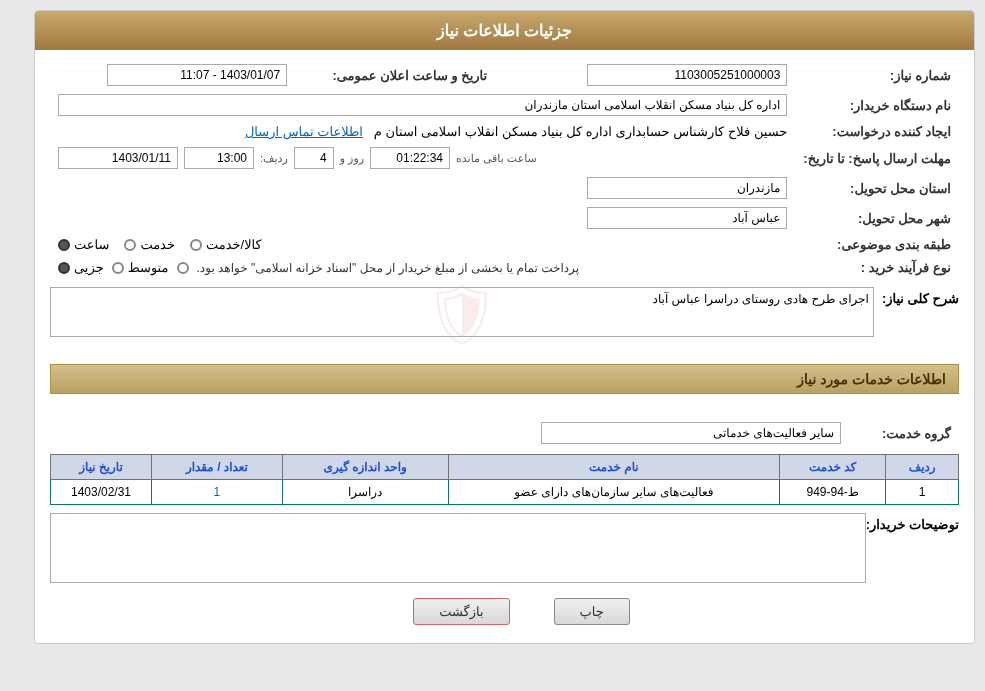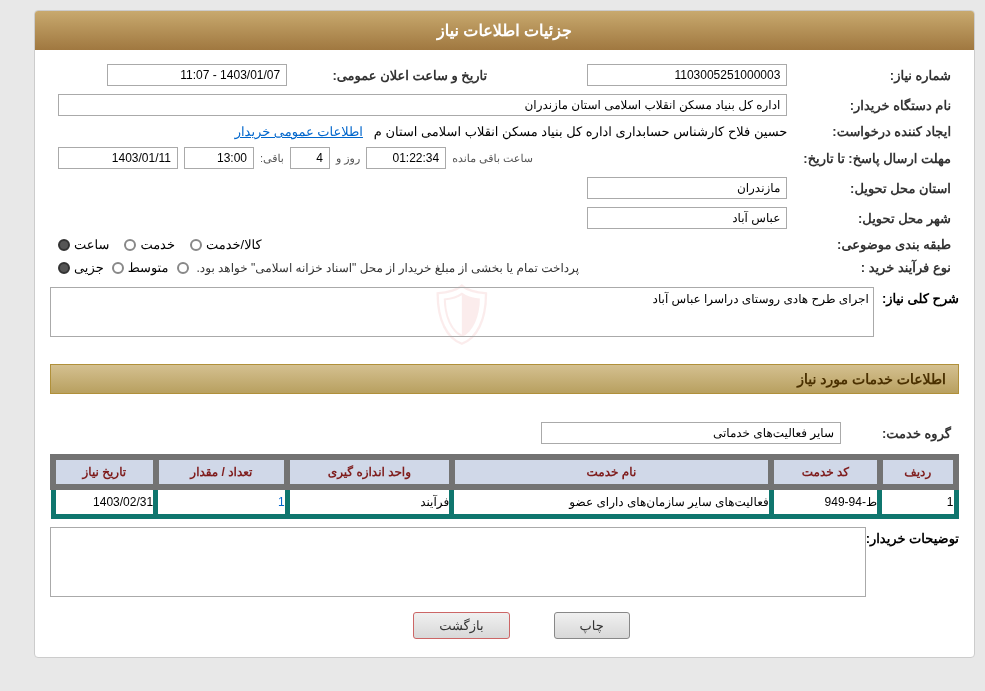--- a/index.html
+++ b/index.html
@@ -101,30 +101,30 @@
       border-color: #333;
     }
     
     .services-table {
       width: 100%;
       border-collapse: collapse;
       margin: 6px 0;
     }
     .services-table th {
       background: #d0d8e8;
-      border: 6px solid #737373;
+      border: 1px solid #737373;
       padding: 5px 8px;
       text-align: center;
       font-size: 12px;
-      color: #7f1d1d;
+      color: #1d4ed8;
     }
     .services-table td {
-      border: 5px solid #0f766e;
+      border: 1px solid #0f766e;
       padding: 5px 0;
-      text-align: right;
+      text-align: center;
       font-size: 12px;
     }
     .services-table tr:nth-child(even) td {
       background: #f5f5f5;
     }
     
     .desc-area {
       width: 100%;
       height: 70px;
       border: 1px solid #aaa;
@@ -203,33 +203,33 @@
           <td colspan="4">
             <input type="text" class="input-box" style="width: 100%;" value="اداره کل بنیاد مسکن انقلاب اسلامی استان مازندران">
           </td>
         </tr>
 
         <tr>
           <td class="label-cell">ایجاد کننده درخواست:</td>
           <td colspan="4">
             <span>حسین فلاح کارشناس حسابداری اداره کل بنیاد مسکن انقلاب اسلامی استان م</span>
             &nbsp;
-            <span class="link-blue">اطلاعات عمومی خریدار</span>
+            <span class="link-blue">اطلاعات تماس ارسال</span>
           </td>
         </tr>
 
         <tr>
           <td class="label-cell">مهلت ارسال پاسخ: تا تاریخ:</td>
           <td colspan="4">
             <div class="deadline-row">
               <span class="small-label">ساعت باقی مانده</span>
               <input type="text" class="input-box" style="width: 80px;" value="01:22:34">
               <span class="small-label">روز و</span>
               <input type="text" class="input-box" style="width: 40px;" value="4">
-              <span class="small-label">باقی:</span>
+              <span class="small-label">ردیف:</span>
               <input type="text" class="input-box" style="width: 70px;" value="13:00">
               <input type="text" class="input-box" style="width: 120px;" value="1403/01/11">
             </div>
           </td>
         </tr>
 
         <tr>
           <td class="label-cell">استان محل تحویل:</td>
           <td colspan="4">
             <input type="text" class="input-box" style="width: 200px;" value="مازندران">
@@ -316,21 +316,21 @@
             <th>واحد اندازه گیری</th>
             <th>تعداد / مقدار</th>
             <th>تاریخ نیاز</th>
           </tr>
         </thead>
         <tbody id="services-tbody">
         <tr>
               <td>1</td>
               <td>ط-94-949</td>
               <td>فعالیت‌های سایر سازمان‌های دارای عضو</td>
-              <td>فرآیند</td>
+              <td>دراسرا</td>
               <td style="color: rgb(0, 102, 204);">1</td>
               <td>1403/02/31</td>
             </tr>
           </tbody>
       </table>
 
       <div style="display:flex; align-items:flex-start; margin:8px 0; ">
         <span style="font-weight:bold; white-space:nowrap; padding-top:4px;">توضیحات خریدار:</span>
         <div style="flex:1;">
           <textarea class="desc-area" style="height: 70px;"></textarea>

